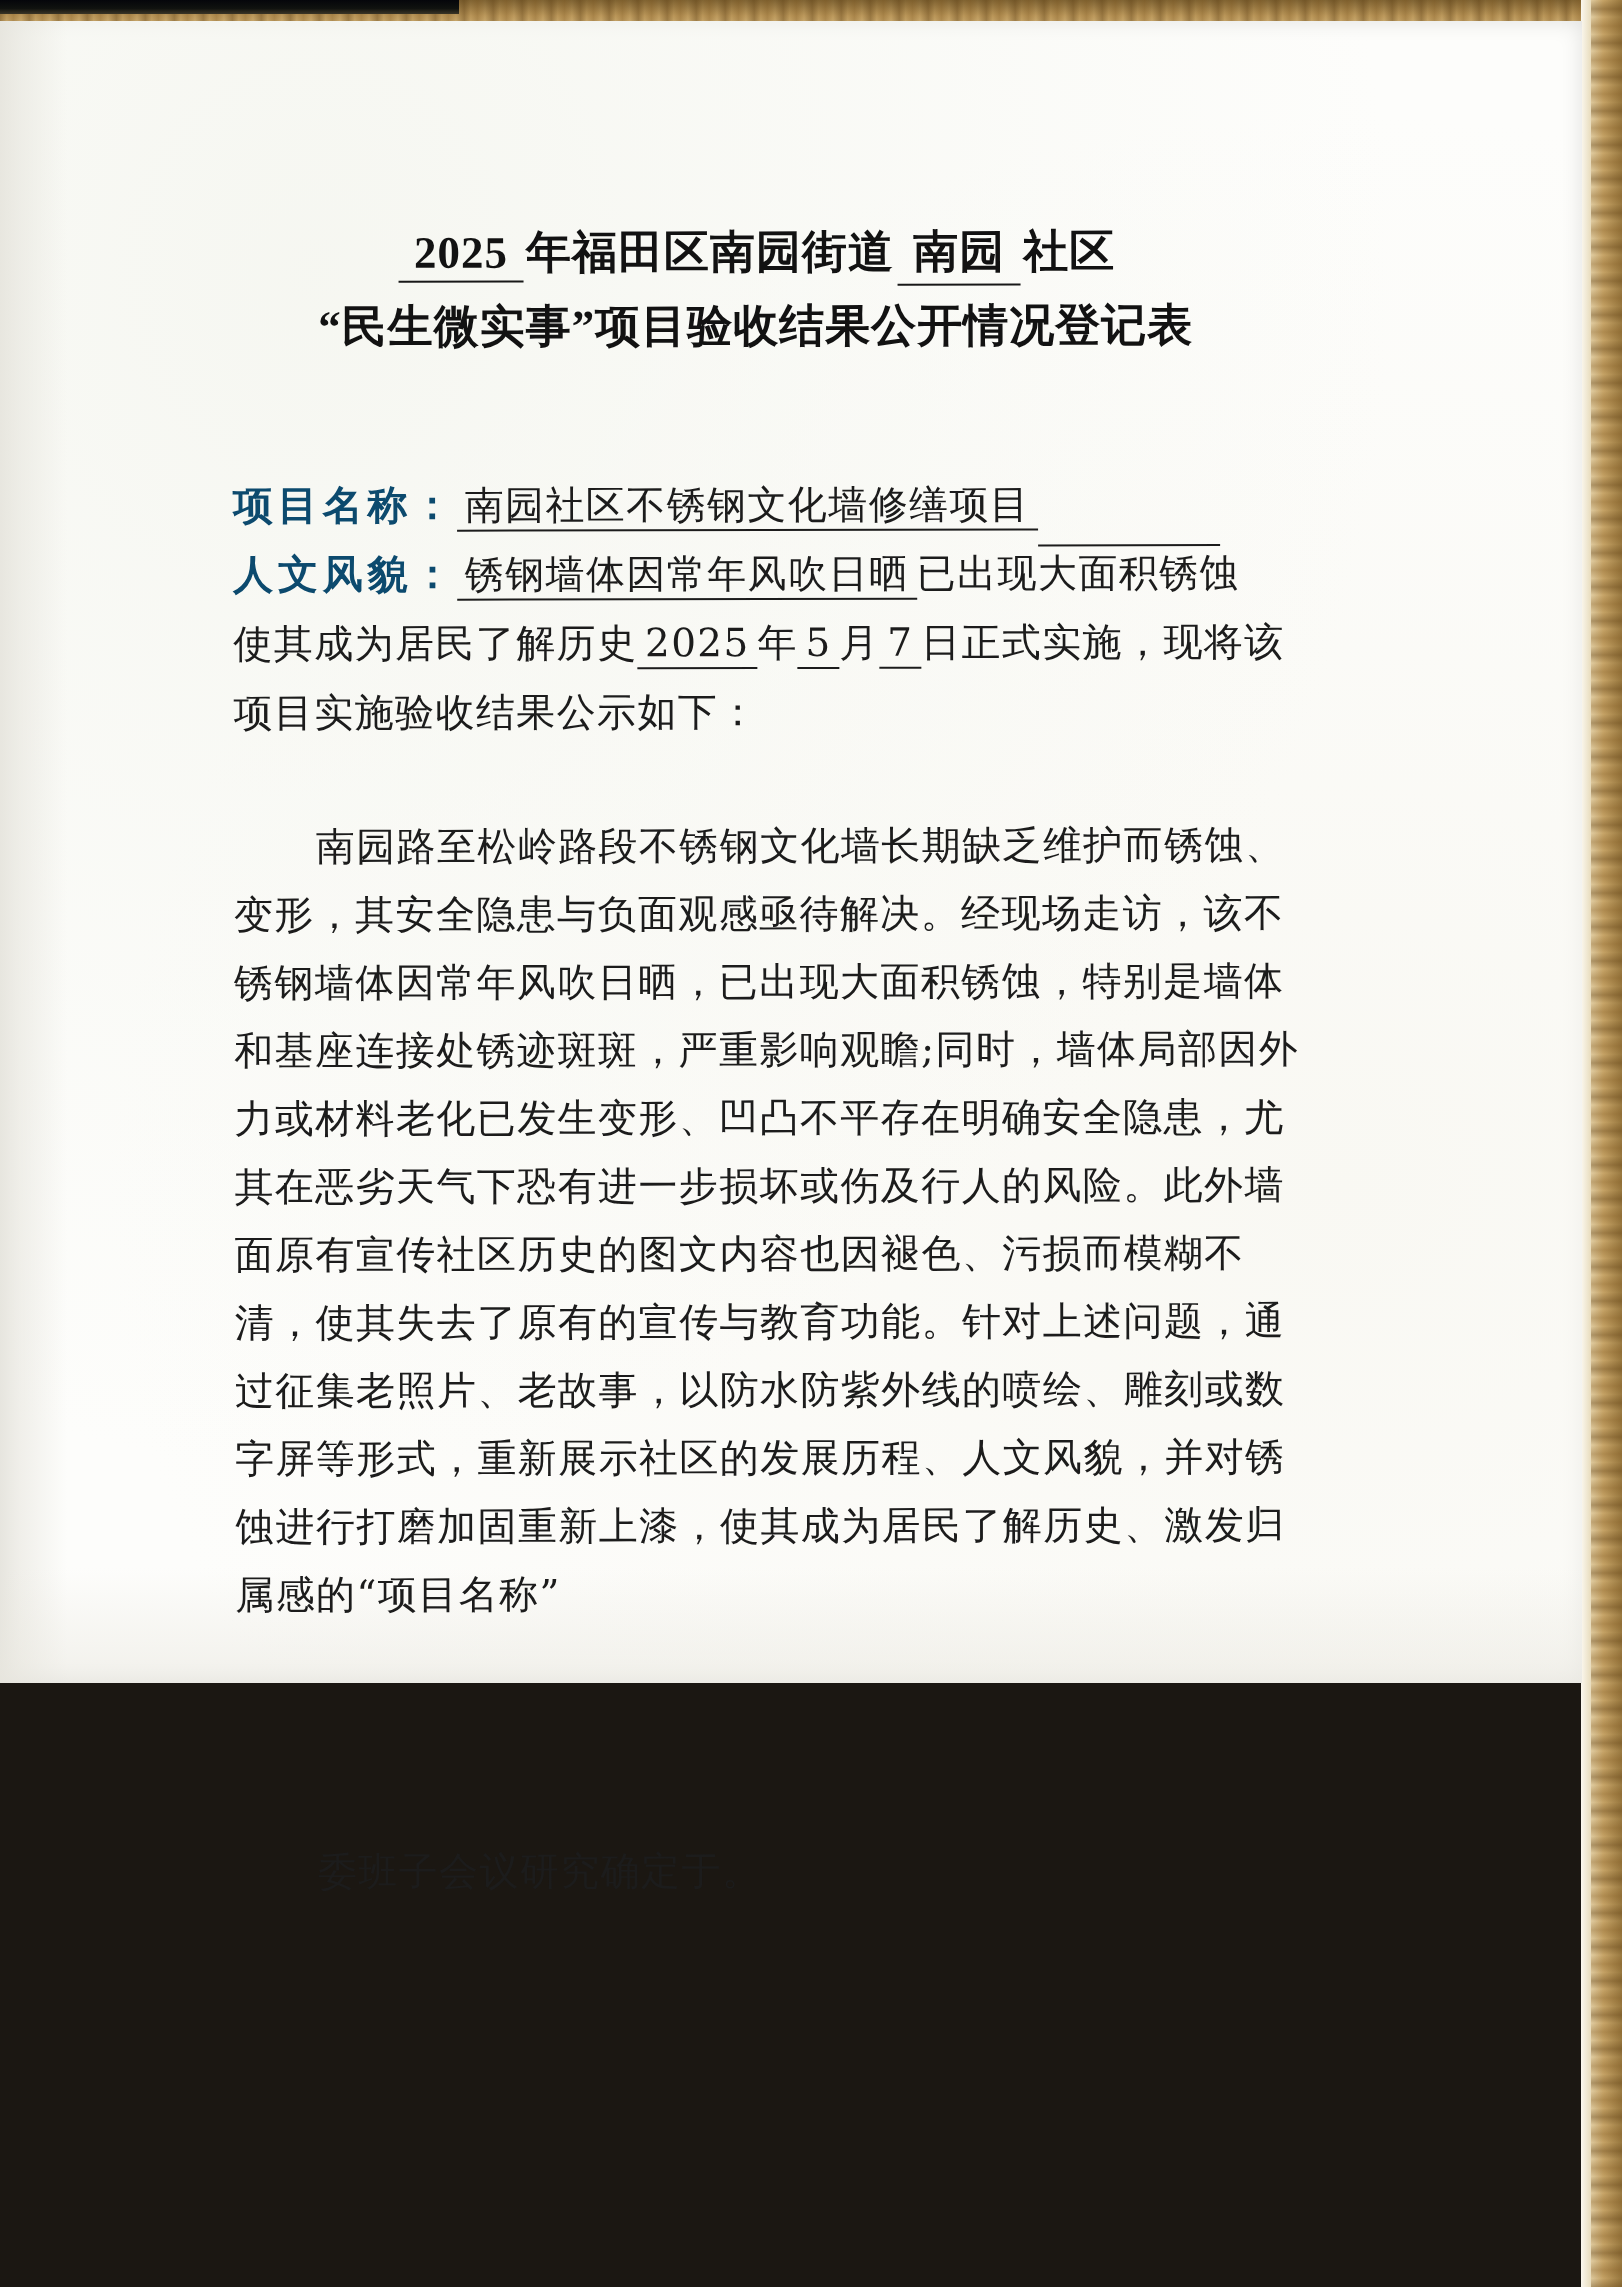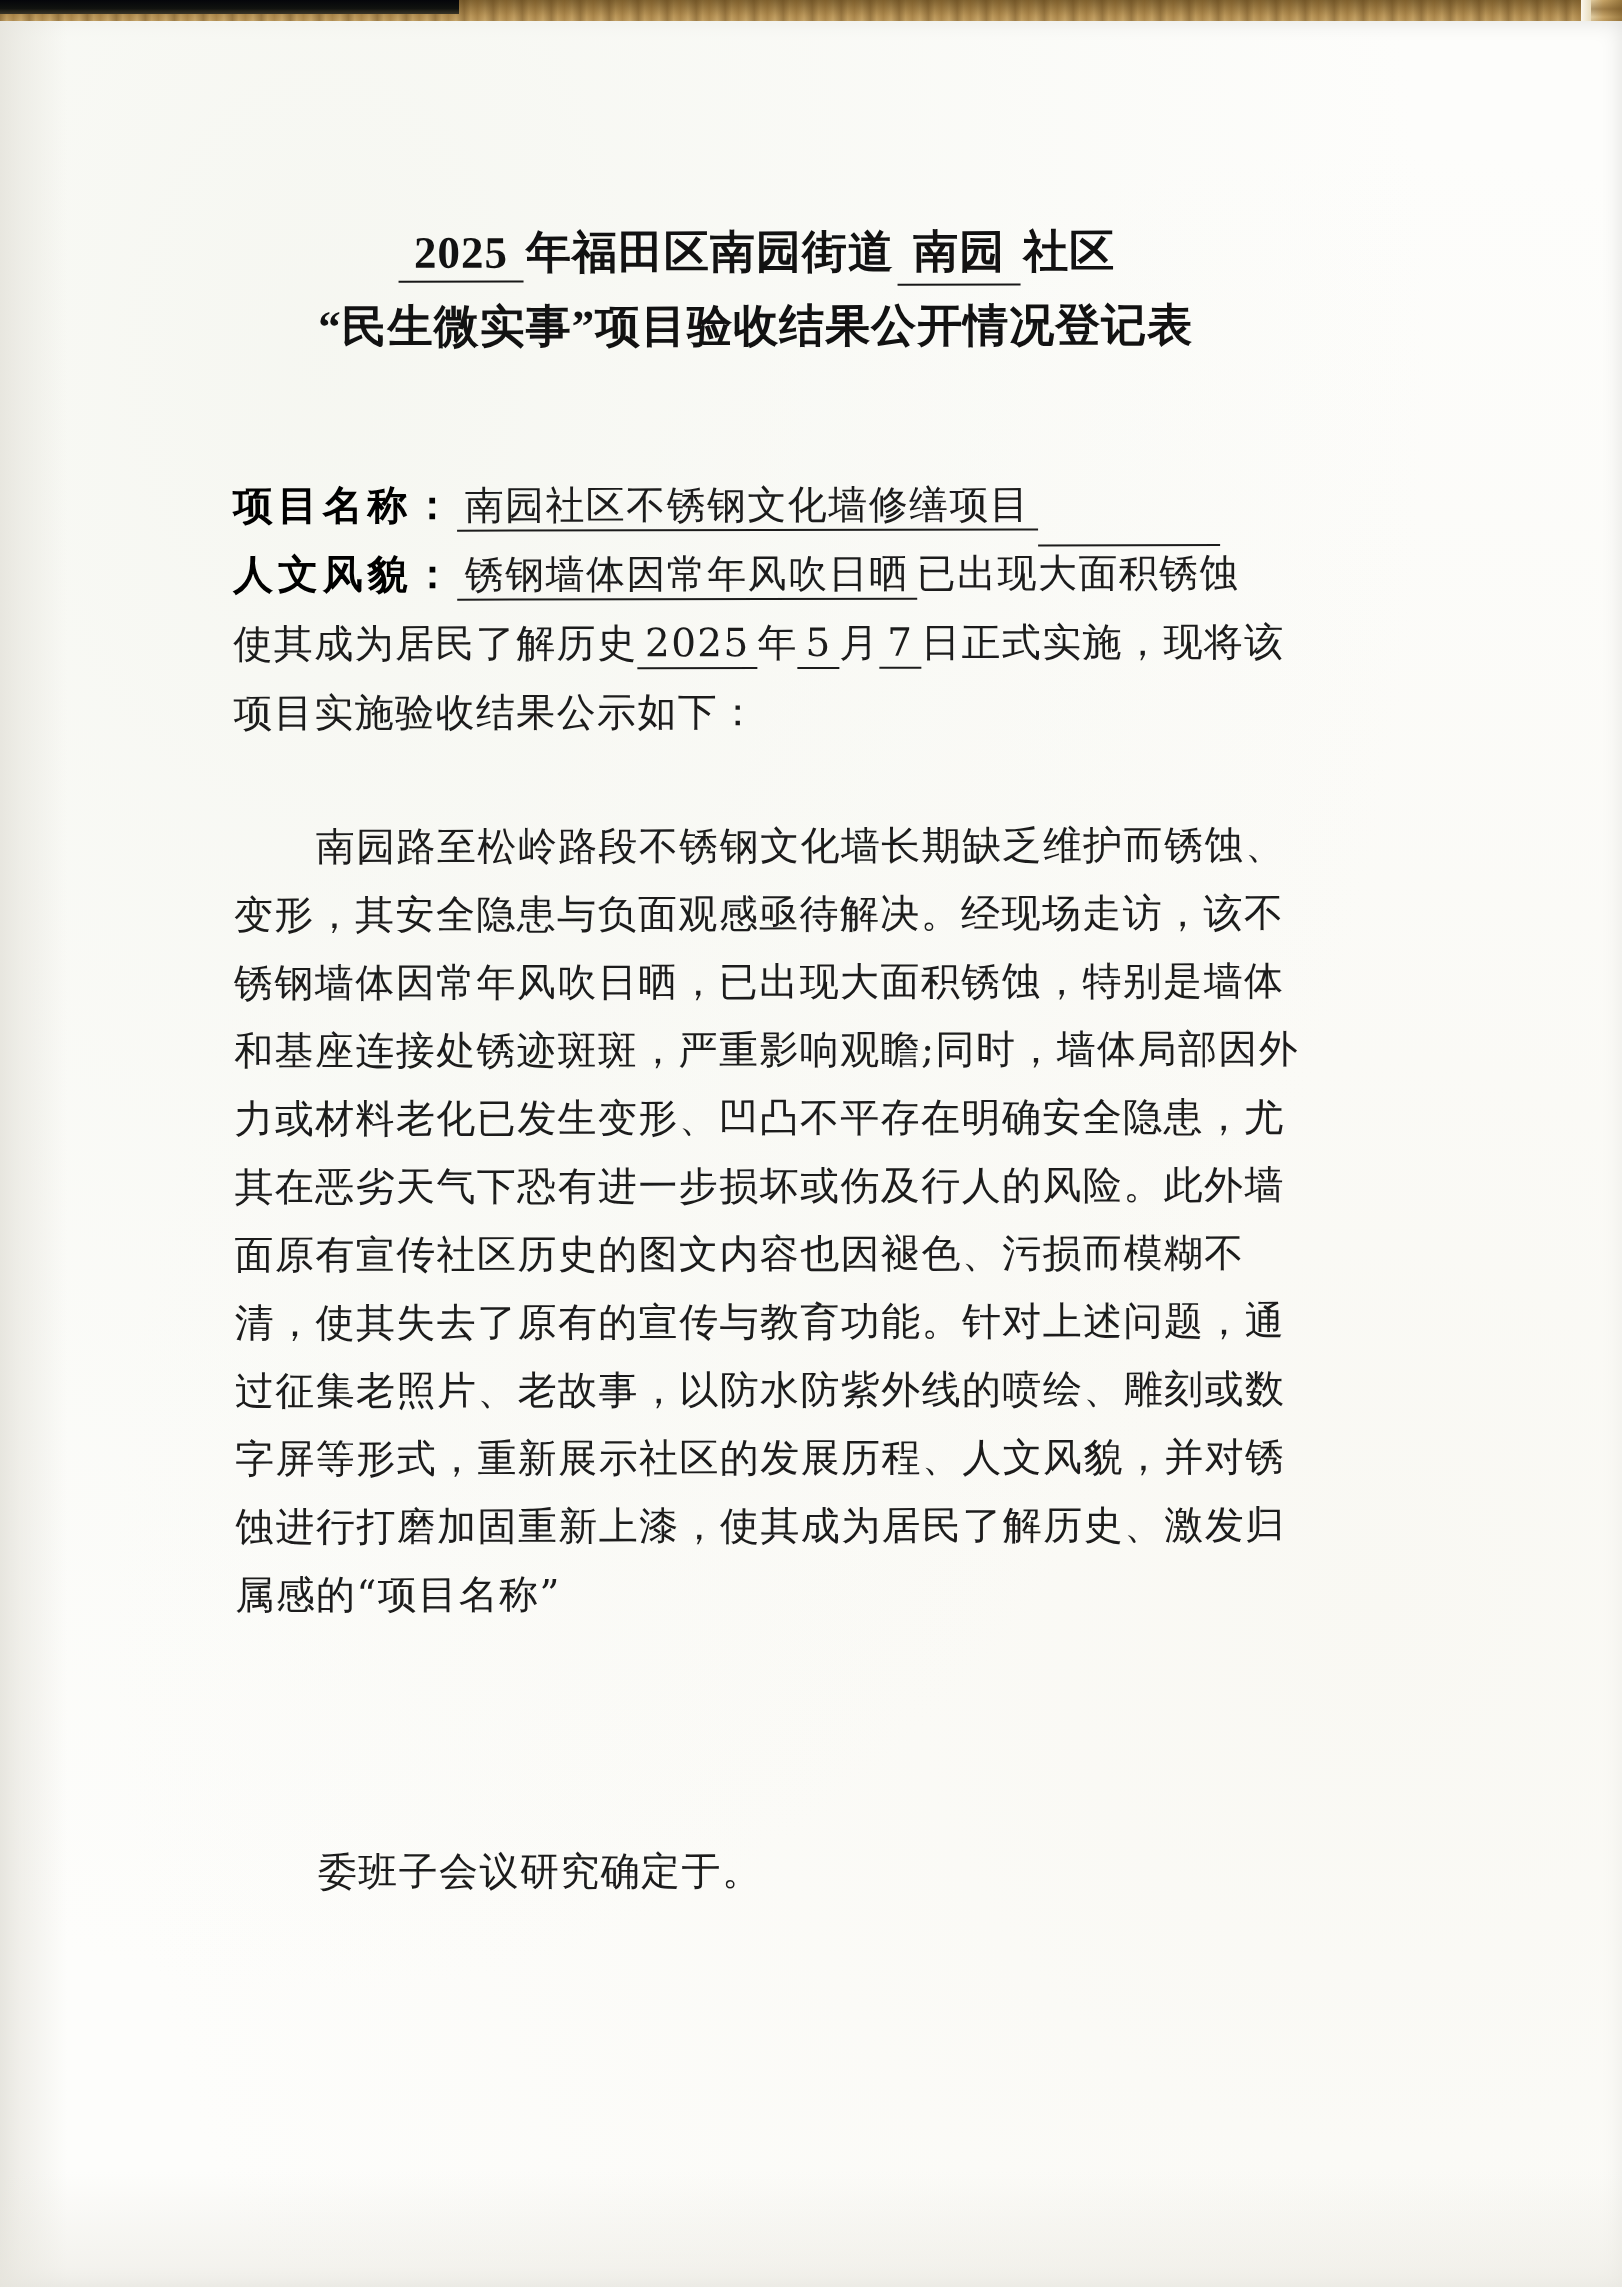--- a/index.html
+++ b/index.html
@@ -54,24 +54,23 @@
     right: 31px; top: 0;
     width: 9.6px; height: 2287px;
     background: linear-gradient(90deg, #fbf8ef 0%, #e8dcbd 100%);
   }
 
   
   #paper {
     position: absolute;
     left: 0; top: 21px;
     width: 1582px;
-    height: 2266px;
+    height: 1662px;
     background: #fdfdfb;
     box-shadow: 0 0 21px rgba(0,0,0,0.12) inset;
-    padding-left: 40px;
   }
   #paper-shade-left {
     position: absolute; left: 0; top: 0;
     width: 67px; height: 100%;
     background: linear-gradient(90deg, rgba(228,226,218,0.75) 0%, rgba(253,253,251,0) 100%);
     pointer-events: none;
   }
   #paper-shade-bottom {
     position: absolute; left: 0; bottom: 0;
     width: 100%; height: 115px;
@@ -132,21 +131,21 @@
     line-height: 69px;
     white-space: nowrap;
     color: #161616;
   }
 
   .lbl {
     font-family: "Liberation Serif", "DejaVu Serif", serif;
     font-weight: bold;
     font-size: 40px;
     letter-spacing: 4.8px;
-    color: #000000;
+    color: #0c4a6e;
   }
 
   .hand {
     font-family: "DejaVu Serif", "Liberation Serif", serif;
     font-size: 39px;
     letter-spacing: 1.4px;
     color: #1c1c1c;
   }
   .ul-pad {
     display: inline-block;

